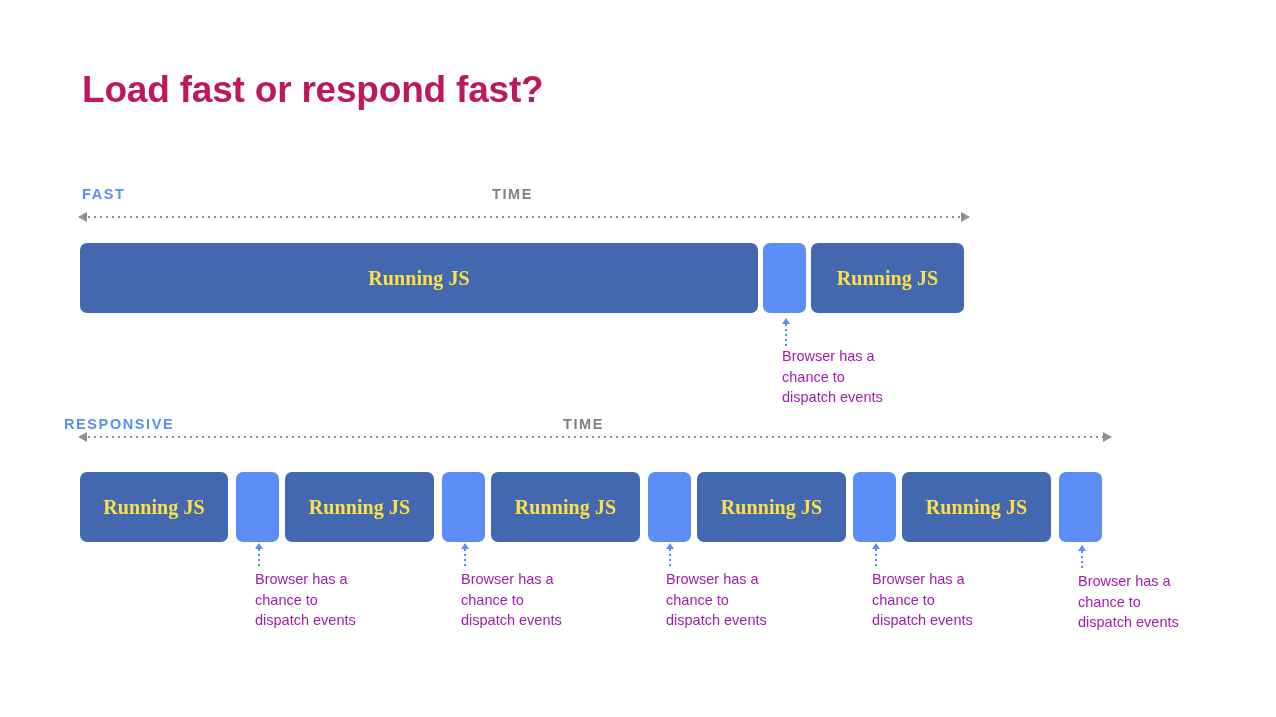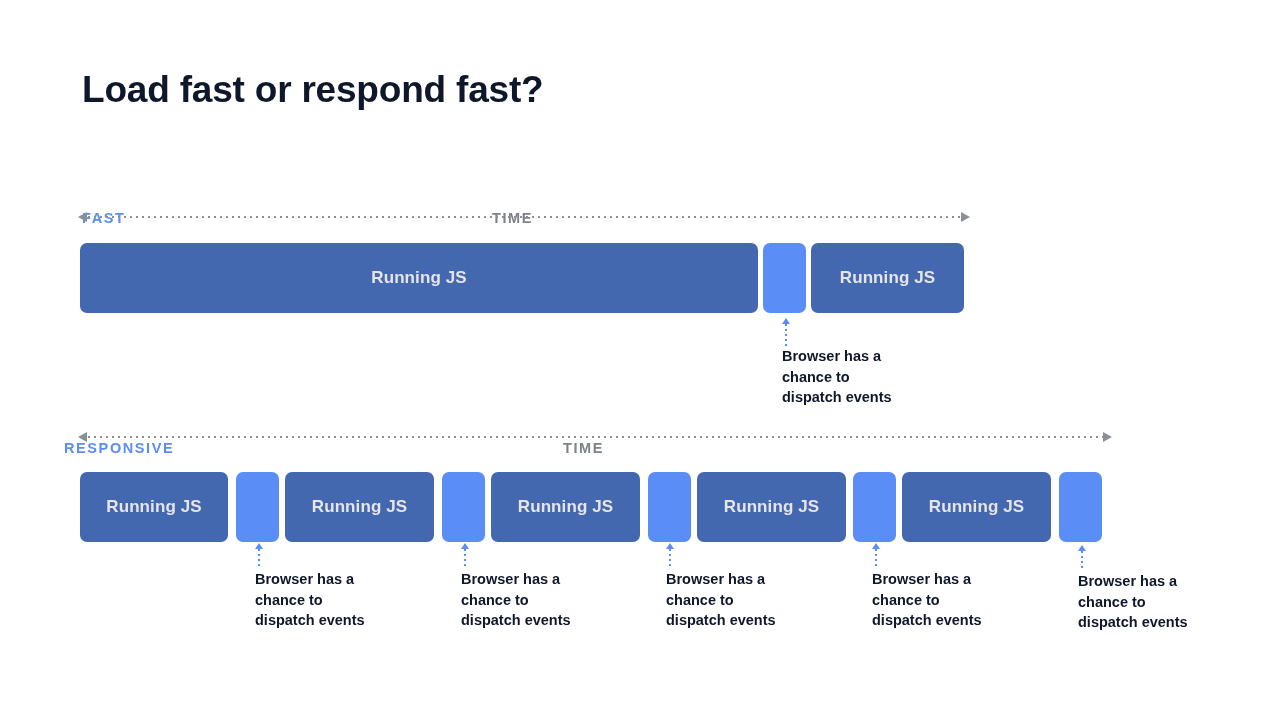--- a/index.html
+++ b/index.html
@@ -22,35 +22,34 @@
     background: #ffffff;
   }
 
   
   .title {
     position: absolute;
     left: 82px;
     top: 69px;
     font-size: 37px;
     font-weight: bold;
-    color: #0f172a;
+    color: #be185d;
     letter-spacing: -0.2px;
     white-space: nowrap;
   }
 
   
   .section { position: absolute; left: 0; top: 0; }
 
   .sec-label {
     position: absolute;
     font-size: 14.5px;
     font-weight: bold;
     letter-spacing: 1.6px;
     white-space: nowrap;
-    margin-top: 24px;
   }
   .sec-label.mode { color: #5B8DF7; }
   .sec-label.time { color: #7E8287; }
 
   
   .axis {
     position: absolute;
     height: 10px;
   }
   .axis .dots {
@@ -85,25 +84,26 @@
     align-items: center;
     justify-content: center;
   }
   .block.js {
     background: #4368B0;
   }
   .block.gap {
     background: #5B8DF7;
   }
   .block .js-label {
-    color: #e5e5e5;
-    font-size: 17px;
+    color: #fde047;
+    font-size: 20px;
     font-weight: bold;
     letter-spacing: 0.1px;
     white-space: nowrap;
+    font-family: Liberation Serif, serif;
   }
 
   
   .callout { position: absolute; }
   .callout .stem {
     position: absolute;
     width: 2px;
     left: 0;
     top: 0;
     background-image: linear-gradient(to bottom, #5B8DF7 50%, rgba(0,0,0,0) 50%);
@@ -114,23 +114,23 @@
     position: absolute;
     left: -3px;
     top: 0;
     width: 0; height: 0;
     border-left: 4px solid transparent;
     border-right: 4px solid transparent;
     border-bottom: 6px solid #5B8DF7;
   }
   .callout .ctext {
     position: absolute;
-    color: #0f172a;
+    color: #a21caf;
     font-size: 14.5px;
-    font-weight: bold;
+    font-weight: normal;
     line-height: 20.5px;
     white-space: pre-line;
     left: -3px;
   }
 </style>
 </head>
 <body>
 
 <div class="slide">
 

